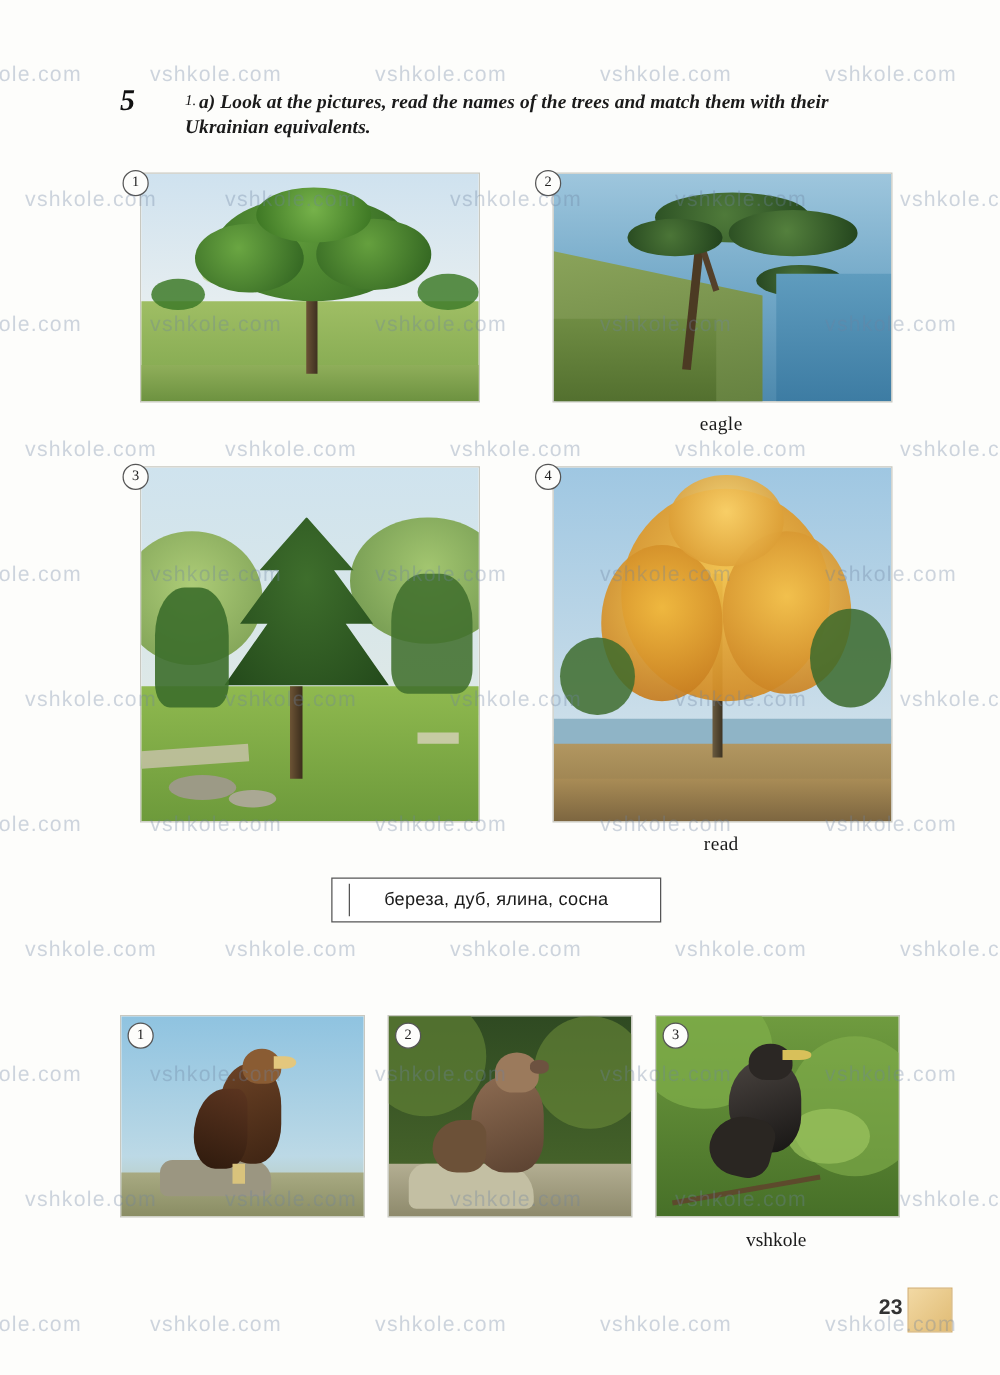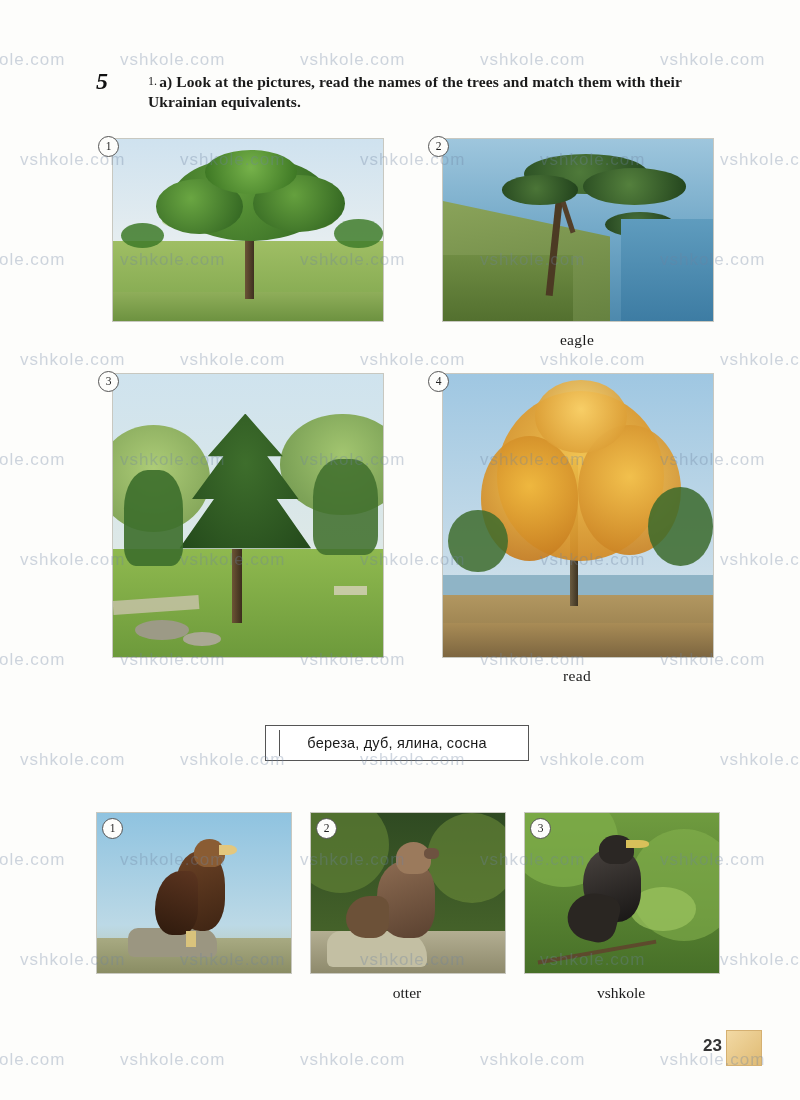--- a/index.html
+++ b/index.html
@@ -52,20 +52,21 @@
 
   .task-a {
     position: absolute;
     left: 148px;
     top: 72px;
     width: 560px;
     font-size: 15.5px;
     line-height: 1.32;
     font-weight: bold;
     letter-spacing: .1px;
+    font-style: italic;
   }
   .task-a .lead {
     font-weight: normal;
     font-size: 12px;
     vertical-align: 2px;
     padding-right: 2px;
   }
 
   
   .trees {
@@ -127,21 +128,20 @@
     width: 262px;
     height: 34px;
     border: 1px solid #555;
     background: #fff;
     display: flex;
     align-items: center;
     justify-content: center;
     font-family: "Liberation Sans", sans-serif;
     font-size: 14.5px;
     letter-spacing: .2px;
-    margin-top: 23px;
   }
   .wordbank::before {
     content: "";
     position: absolute;
     left: 13px;
     top: 4px;
     bottom: 4px;
     width: 1px;
     background: #555;
   }
@@ -322,21 +322,20 @@
         <div class="sky" style="height:100%;background:linear-gradient(#2f4a22,#4c6a2c);"></div>
         <div class="blob" style="left:-10%;top:-10%;width:50%;height:60%;background:#5f8034;opacity:.7;"></div>
         <div class="blob" style="right:-6%;top:0%;width:46%;height:56%;background:#6b8b39;opacity:.6;"></div>
         <div class="ground" style="height:26%;background:linear-gradient(#b3ae92,#8e8a6c);"></div>
         <div style="position:absolute;left:8%;bottom:4%;width:52%;height:22%;background:#c3bfa3;border-radius:14px 26px 6px 6px;"></div>
         <div style="position:absolute;left:34%;top:30%;width:30%;height:48%;background:linear-gradient(160deg,#8d6c52,#5a4130);border-radius:46% 40% 36% 46%;"></div>
         <div style="position:absolute;left:44%;top:18%;width:18%;height:20%;background:#9b7a5c;border-radius:50% 50% 38% 38%;"></div>
         <div style="position:absolute;left:58%;top:22%;width:8%;height:7%;background:#6d5240;border-radius:40%;"></div>
         <div style="position:absolute;left:18%;top:52%;width:22%;height:26%;background:#6c5138;border-radius:60% 30% 40% 50%;"></div>
       </div>
-      <div class="animal-cap">otter</div>
     </div>
 
     <div class="animal-cell">
       <div class="num-badge">3</div>
       <div class="animal-photo">
         <div class="sky" style="height:100%;background:linear-gradient(#6f9b3f,#477028);"></div>
         <div class="blob" style="left:-8%;top:-14%;width:56%;height:60%;background:#7fae4a;opacity:.75;"></div>
         <div class="blob" style="right:-10%;top:10%;width:56%;height:70%;background:#84b14d;opacity:.6;"></div>
         <div class="blob" style="left:54%;top:46%;width:34%;height:28%;background:#9cc45f;opacity:.7;"></div>
         <div style="position:absolute;left:30%;top:22%;width:30%;height:46%;background:linear-gradient(160deg,#4a4440,#171514);border-radius:48% 42% 40% 52%;"></div>

